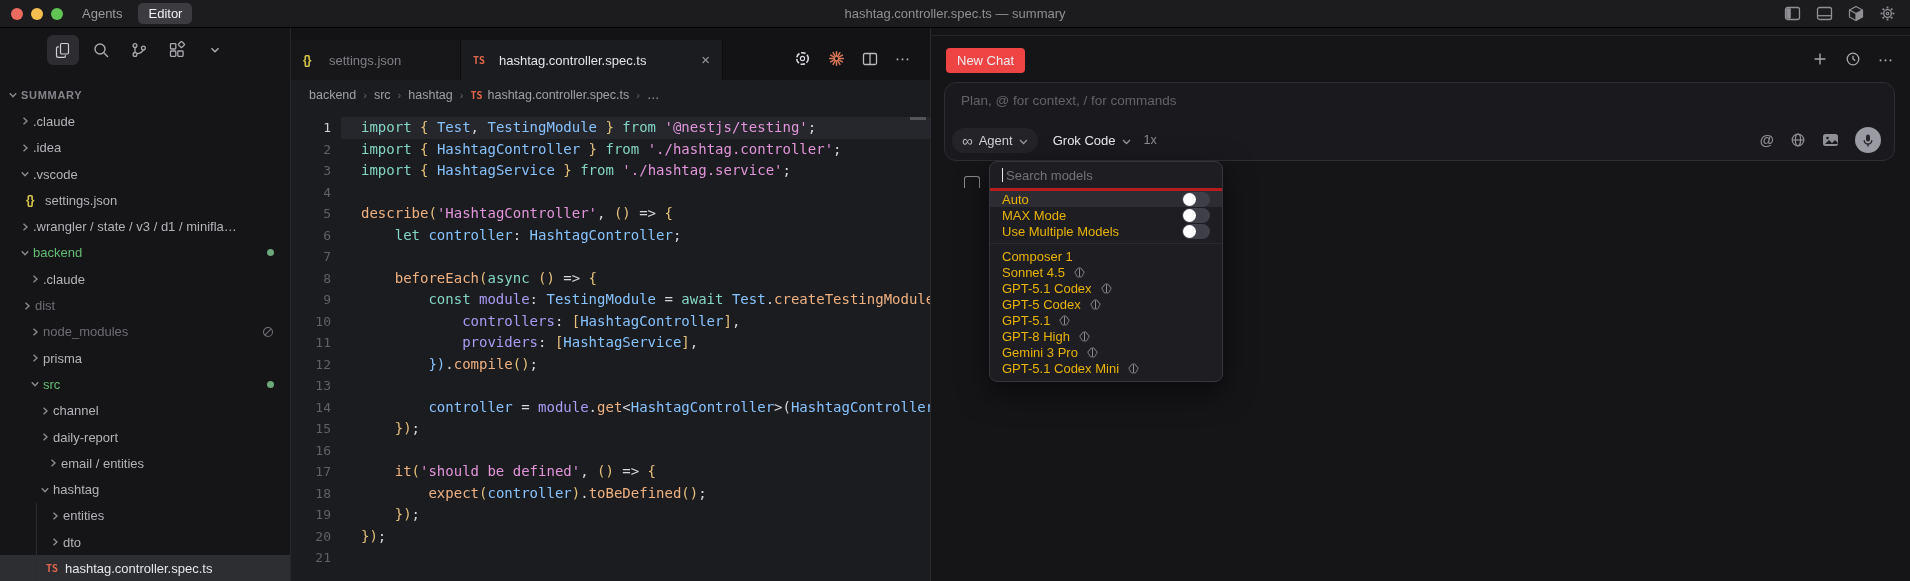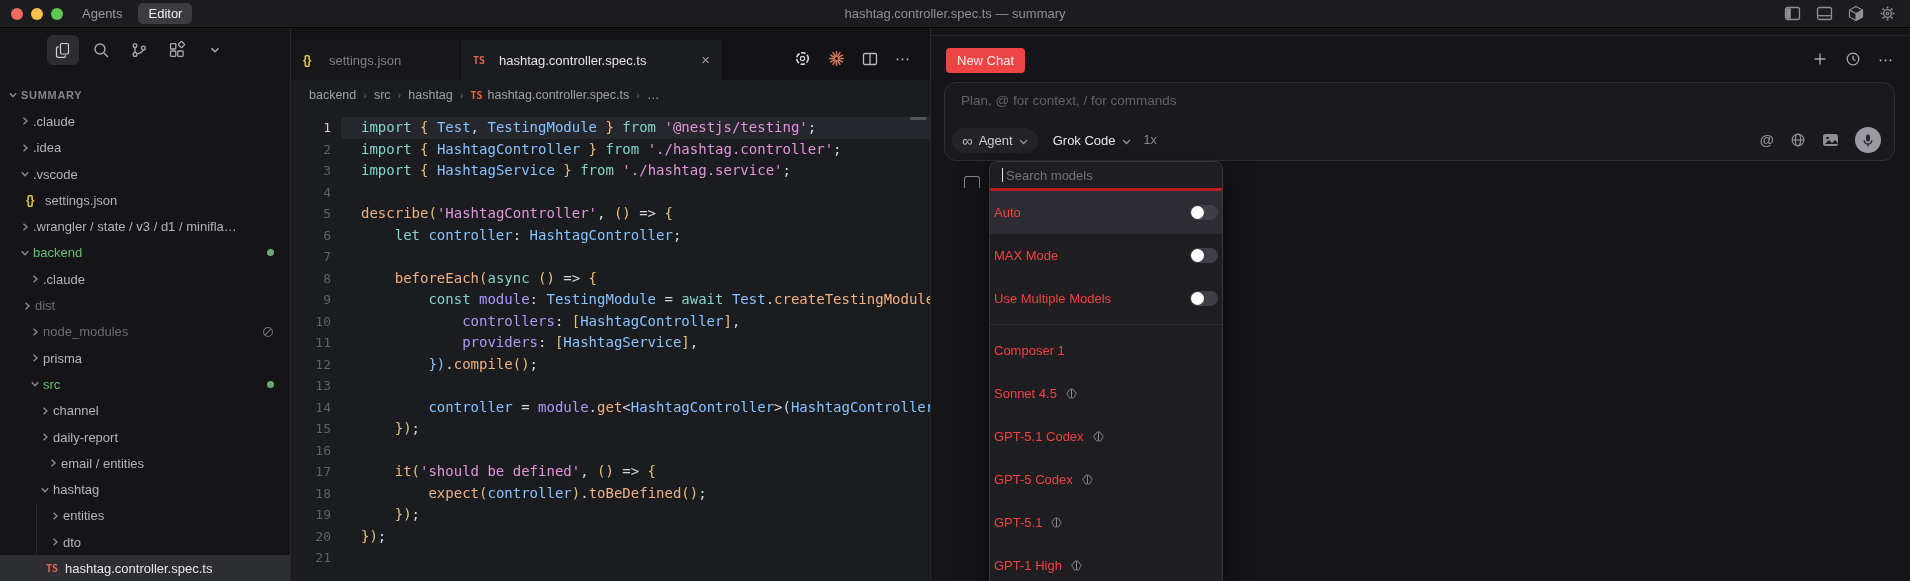--- a/index.html
+++ b/index.html
@@ -86,21 +86,21 @@
   .mic-btn{width:26px;height:26px;border-radius:50%;background:#9a9aa2;display:flex;align-items:center;justify-content:center;}
   .monitor-icon{position:absolute;left:33px;top:148px;width:16px;height:12px;
                 border:1.5px solid #87878d;border-bottom:none;border-radius:3px 3px 0 0;}
 
   
   .dropdown{position:absolute;left:58px;top:133px;width:234px;background:#1d1d22;border:1px solid #36363c;
             border-radius:8px;box-shadow:0 10px 30px rgba(0,0,0,.55);padding-bottom:5px;z-index:5;}
   .dd-search{height:29px;display:flex;align-items:center;padding:0 12px;font-size:13px;color:#73737a;
              border-bottom:3px solid #b91c1c;}
   .caret{width:1px;height:14px;background:#e8e8ec;margin-right:3px;}
-  .dd-row{height:43px;display:flex;align-items:center;padding:0 4px;font-size:13px;color:#ef4444;gap:8px;}
+  .dd-row{height:16px;display:flex;align-items:center;padding:0 12px;font-size:13px;color:#eab308;gap:8px;}
   .dd-row.hl{background:#2c2c32;}
   .toggle{margin-left:auto;width:28px;height:15px;border-radius:8px;background:#3f3f47;position:relative;flex:none;}
   .toggle .knob{position:absolute;left:1px;top:1px;width:13px;height:13px;border-radius:50%;background:#fff;}
   .dd-divider{height:1px;background:#2a2a2f;margin:4px 0;}
   .brain{display:flex;align-items:center;}
 </style>
 </head>
 <body>
 
 <div class="app">
@@ -625,21 +625,21 @@
             </div>
             <div class="dd-row">
               <span>GPT-5.1</span>
               <span class="brain">
                 <svg width="13" height="13" viewBox="0 0 13 13" fill="none" stroke="#8b8b92" stroke-width="1">
                   <path d="M6.5 2C4.5 2 3.8 3.2 3.9 4.2 2.6 4.4 2 5.4 2 6.4 2 7.3 2.5 8 3.2 8.4 3.1 9.9 4.2 11 5.6 11 6 11 6.3 10.9 6.5 10.7 6.7 10.9 7 11 7.4 11 8.8 11 9.9 9.9 9.8 8.4 10.5 8 11 7.3 11 6.4 11 5.4 10.4 4.4 9.1 4.2 9.2 3.2 8.5 2 6.5 2zM6.5 2.4v8.2"></path>
                 </svg>
               </span>
             </div>
             <div class="dd-row">
-              <span>GPT-1 High</span>
+              <span>GPT-8 High</span>
               <span class="brain">
                 <svg width="13" height="13" viewBox="0 0 13 13" fill="none" stroke="#8b8b92" stroke-width="1">
                   <path d="M6.5 2C4.5 2 3.8 3.2 3.9 4.2 2.6 4.4 2 5.4 2 6.4 2 7.3 2.5 8 3.2 8.4 3.1 9.9 4.2 11 5.6 11 6 11 6.3 10.9 6.5 10.7 6.7 10.9 7 11 7.4 11 8.8 11 9.9 9.9 9.8 8.4 10.5 8 11 7.3 11 6.4 11 5.4 10.4 4.4 9.1 4.2 9.2 3.2 8.5 2 6.5 2zM6.5 2.4v8.2"></path>
                 </svg>
               </span>
             </div>
             <div class="dd-row">
               <span>Gemini 3 Pro</span>
               <span class="brain">
                 <svg width="13" height="13" viewBox="0 0 13 13" fill="none" stroke="#8b8b92" stroke-width="1">

